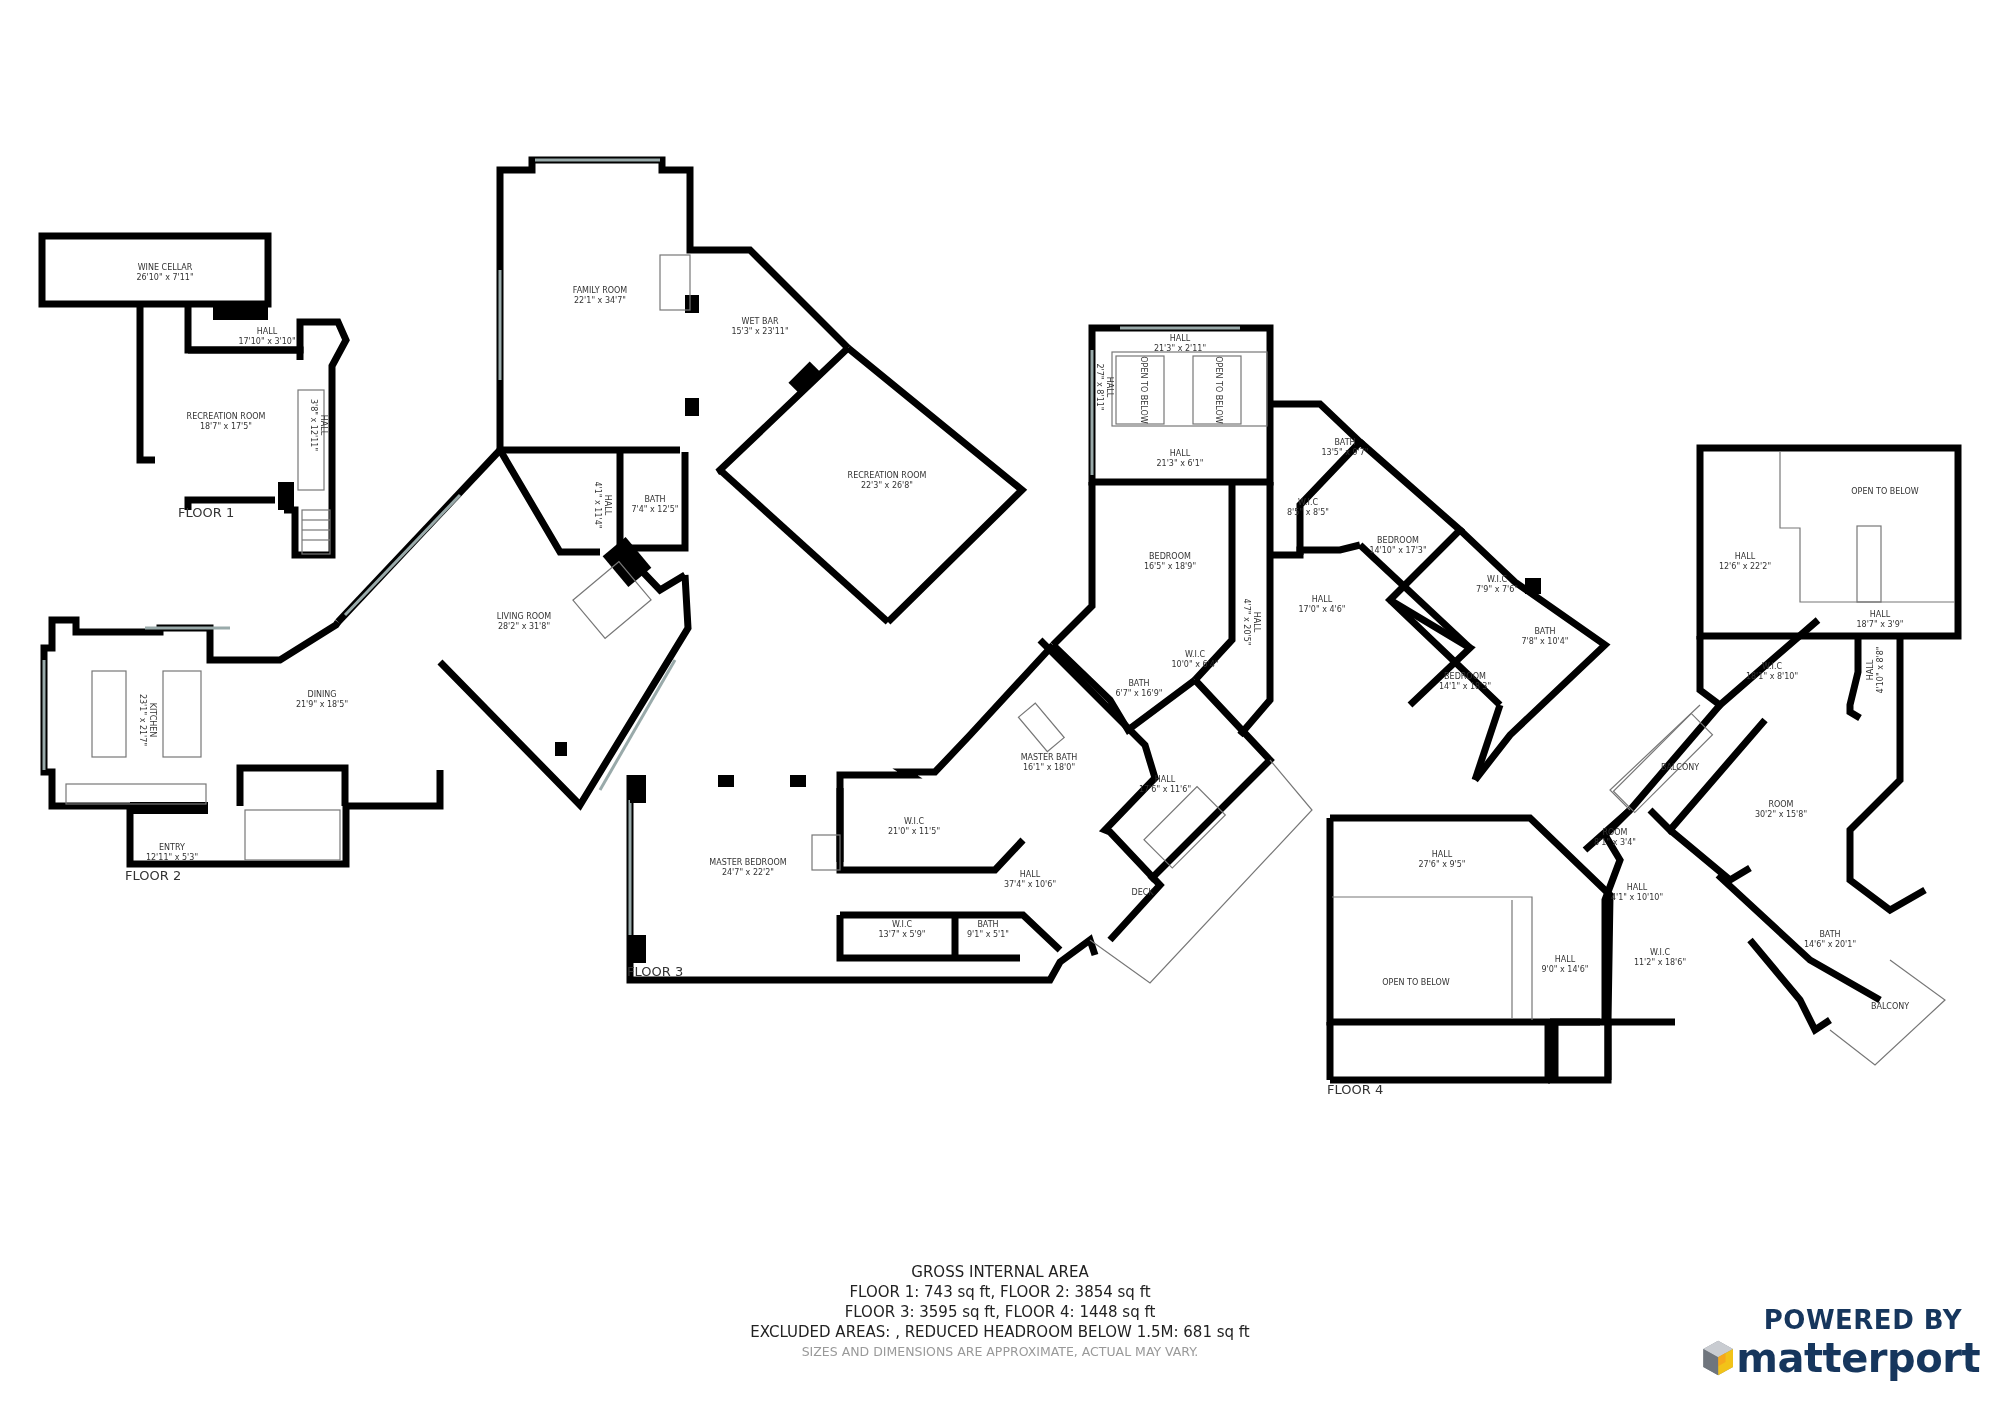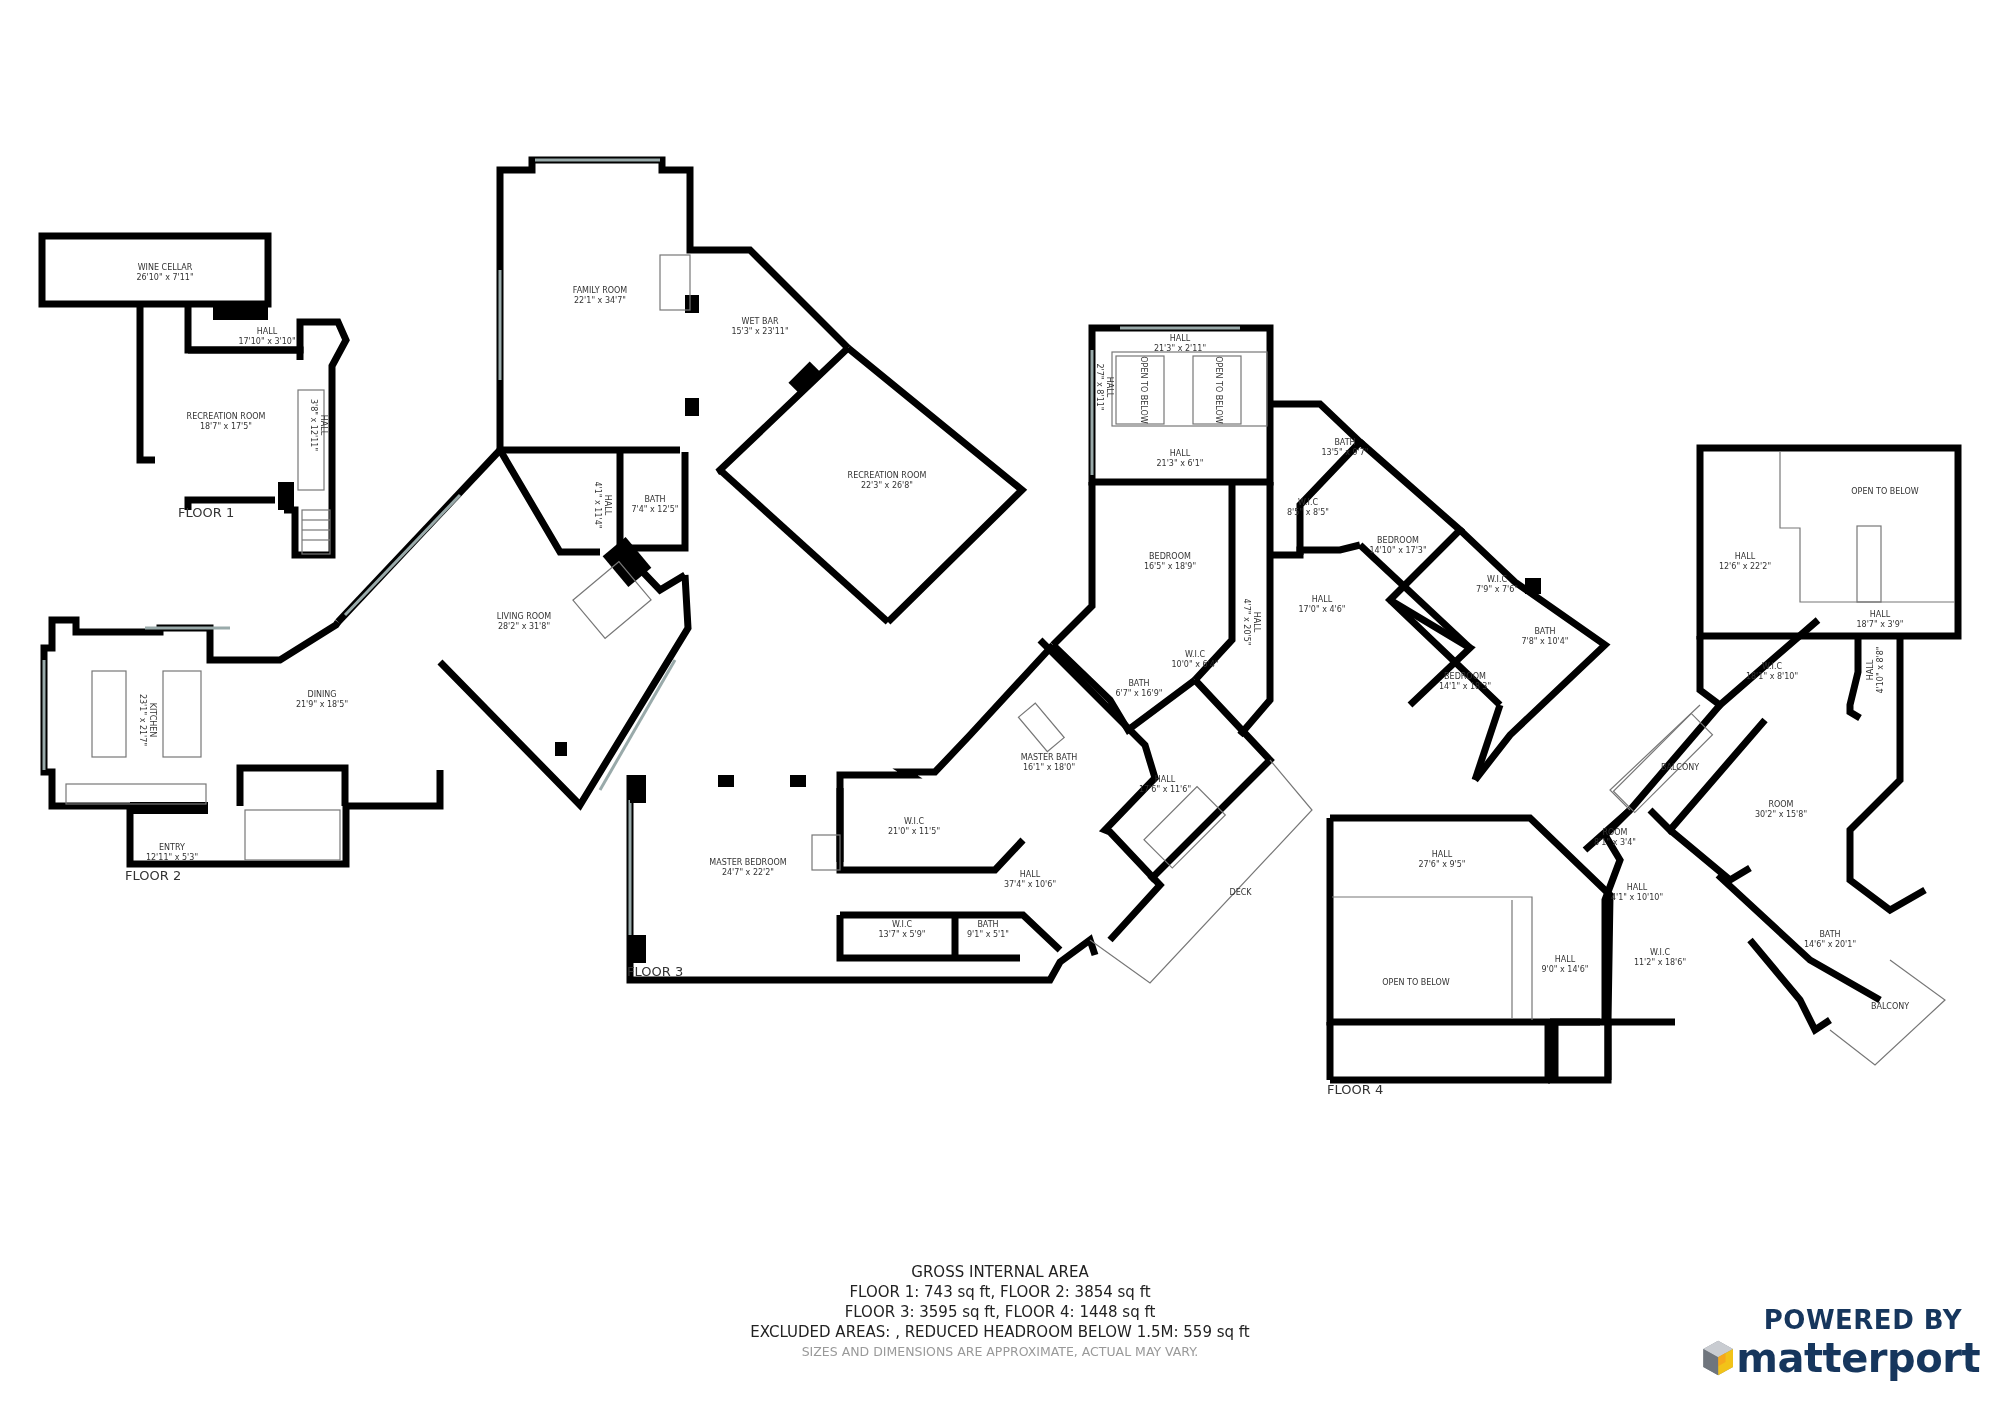--- a/index.html
+++ b/index.html
@@ -307,21 +307,21 @@
     <span>37'4" x 10'6"</span>
   </div>
 <div class="rl" style="left:902px;top:930px;">
     <span>W.I.C</span>
     <span>13'7" x 5'9"</span>
   </div>
 <div class="rl" style="left:988px;top:930px;">
     <span>BATH</span>
     <span>9'1" x 5'1"</span>
   </div>
-<div class="rl" style="left:1223px;top:893px;padding-left:35px;">
+<div class="rl" style="left:1125px;top:893px;padding-left:35px;">
     <span>DECK</span>
   </div>
 
 <div class="rl" style="left:1885px;top:492px;">
     <span>OPEN TO BELOW</span>
   </div>
 <div class="rl" style="left:1745px;top:562px;">
     <span>HALL</span>
     <span>12'6" x 22'2"</span>
   </div>
@@ -372,21 +372,21 @@
     <span>9'0" x 14'6"</span>
   </div>
 <div class="rl" style="left:1416px;top:983px;">
     <span>OPEN TO BELOW</span>
   </div>
 
 <div class="summary">
   <div>GROSS INTERNAL AREA</div>
   <div>FLOOR 1: 743 sq ft, FLOOR 2: 3854 sq ft</div>
   <div>FLOOR 3: 3595 sq ft, FLOOR 4: 1448 sq ft</div>
-  <div>EXCLUDED AREAS: , REDUCED HEADROOM BELOW 1.5M: 559 sq ft</div>
+  <div>EXCLUDED AREAS: , REDUCED HEADROOM BELOW 1.5M: 681 sq ft</div>
   <div class="note">SIZES AND DIMENSIONS ARE APPROXIMATE, ACTUAL MAY VARY.</div>
 </div>
 
 <div class="brand">
   <div class="pb">POWERED BY</div>
   <div class="mp">
     <svg width="44" height="46" viewBox="0 0 44 46">
       <polygon points="22,2 40,12 40,34 22,44 4,34 4,12" fill="#8e949c"></polygon>
       <polygon points="22,2 40,12 22,22 4,12" fill="#c9ccd1"></polygon>
       <polygon points="22,22 40,12 40,34 22,44" fill="#f2c318"></polygon>

